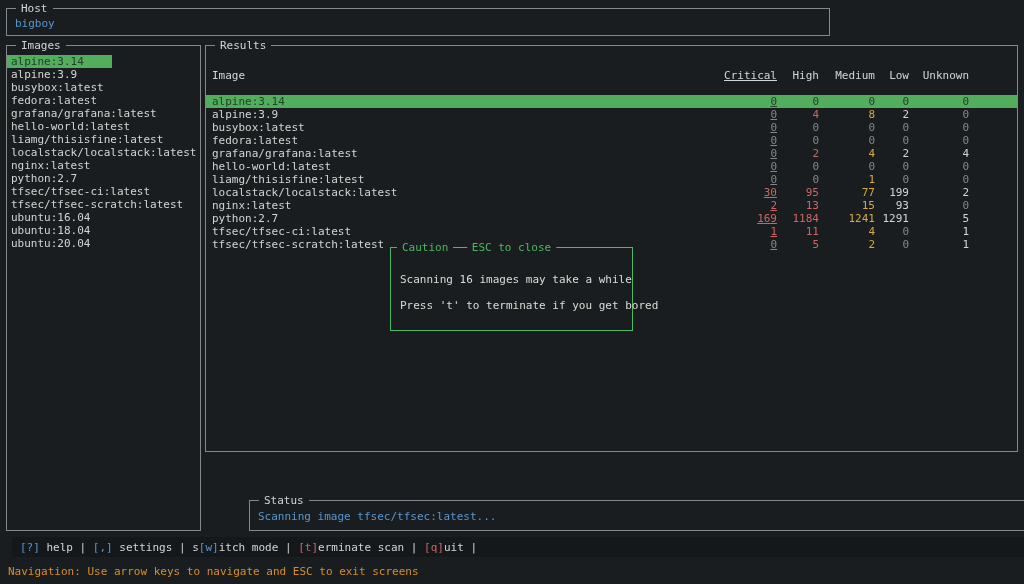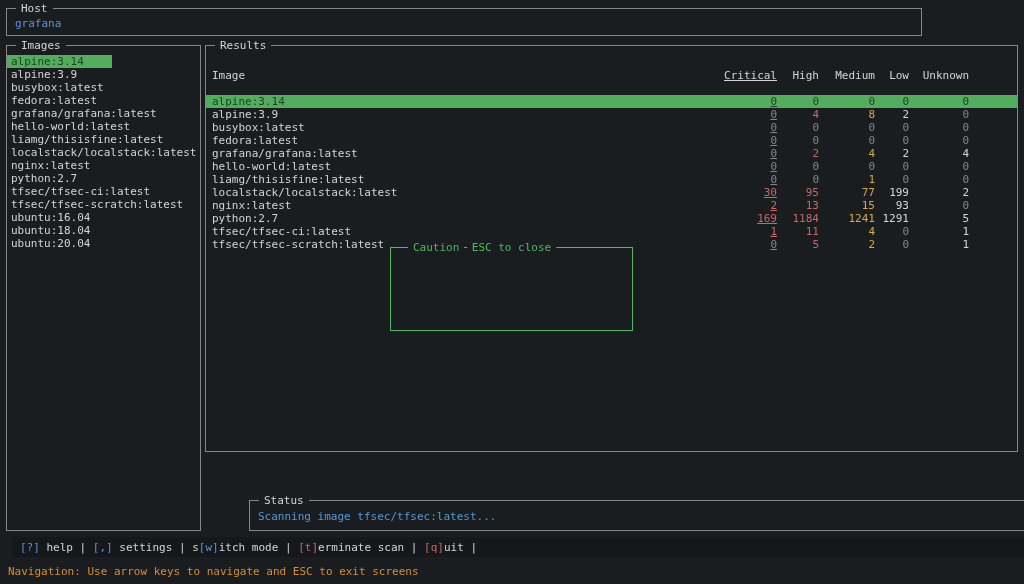--- a/index.html
+++ b/index.html
@@ -27,21 +27,21 @@
   }
   .screen{position:absolute;inset:0;}
 
   .panel{position:absolute;border:1px solid var(--border);}
   .panel-title{
     position:absolute;top:-7px;left:9px;
     background:var(--bg);padding:0 5px;
     color:var(--text);line-height:13px;white-space:pre;
   }
 
-  .host-panel{left:6px;top:8px;width:916px;height:28px;}
+  .host-panel{left:6px;top:8px;width:824px;height:28px;}
   .host-value{padding:8px 0 0 8px;}
 
   .images-panel{left:6px;top:45px;width:195px;height:486px;}
   .images-list{padding-top:9px;}
   .list-item{height:13px;line-height:13px;padding-left:4px;white-space:pre;}
   .list-item.selected{
     background:var(--sel-bg);color:var(--sel-text);
     width:fit-content;padding-right:28px;
   }
 
@@ -67,21 +67,21 @@
   .zero{color:var(--muted);}
   .result-row.selected{background:var(--sel-bg);}
   .result-row.selected .col-image,
   .result-row.selected .col-num{color:var(--sel-text);}
 
   .caution-dialog{
     position:absolute;left:390px;top:247px;width:243px;height:84px;
     border:1px solid var(--green);background:var(--bg);z-index:5;
   }
   .dialog-title{
-    position:absolute;top:-7px;left:17px;background:var(--bg);
+    position:absolute;top:-7px;left:6px;background:var(--bg);
     padding:0 5px;color:var(--green);line-height:13px;white-space:pre;
   }
   .dialog-close-hint{
     position:absolute;top:-7px;left:50%;transform:translateX(-50%);
     background:var(--bg);padding:0 5px;color:var(--green);line-height:13px;white-space:pre;
   }
   .dialog-body{padding:19px 9px 0;}
   .dialog-line{line-height:26px;color:#d8ded8;white-space:pre;}
 
   .status-panel{left:205px;top:500px;width:813px;height:31px;margin-left:44px;}
@@ -102,21 +102,21 @@
     color:var(--orange);white-space:pre;
   }
 </style>
 </head>
 <body>
 
 <div class="screen">
 
   <div class="panel host-panel">
     <span class="panel-title">Host</span>
-    <div class="host-value blue">grafana</div>
+    <div class="host-value blue">bigboy</div>
   </div>
 
   <div class="panel images-panel">
     <span class="panel-title">Images</span>
     <div class="images-list">
         <div class="list-item selected"><span>alpine:3.14</span></div>
         <div class="list-item"><span>alpine:3.9</span></div>
         <div class="list-item"><span>busybox:latest</span></div>
         <div class="list-item"><span>fedora:latest</span></div>
         <div class="list-item"><span>grafana/grafana:latest</span></div>
@@ -155,20 +155,24 @@
         <div class="result-row"><span class="col-image">nginx:latest</span><span class="col-num col-critical sev-critical">2</span><span class="col-num col-high sev-high">13</span><span class="col-num col-medium sev-medium">15</span><span class="col-num col-low sev-low">93</span><span class="col-num col-unknown zero">0</span></div>
         <div class="result-row"><span class="col-image">python:2.7</span><span class="col-num col-critical sev-critical">169</span><span class="col-num col-high sev-high">1184</span><span class="col-num col-medium sev-medium">1241</span><span class="col-num col-low sev-low">1291</span><span class="col-num col-unknown sev-unknown">5</span></div>
         <div class="result-row"><span class="col-image">tfsec/tfsec-ci:latest</span><span class="col-num col-critical sev-critical">1</span><span class="col-num col-high sev-high">11</span><span class="col-num col-medium sev-medium">4</span><span class="col-num col-low zero">0</span><span class="col-num col-unknown sev-unknown">1</span></div>
         <div class="result-row"><span class="col-image">tfsec/tfsec-scratch:latest</span><span class="col-num col-critical zero">0</span><span class="col-num col-high sev-high">5</span><span class="col-num col-medium sev-medium">2</span><span class="col-num col-low zero">0</span><span class="col-num col-unknown sev-unknown">1</span></div>
       </div>
   </div>
 
   <div class="caution-dialog">
     <span class="dialog-title">Caution</span>
     <span class="dialog-close-hint">ESC to close</span>
+    <div class="dialog-body">
+      <div class="dialog-line">Scanning 16 images may take a while</div>
+      <div class="dialog-line">Press 't' to terminate if you get bored</div>
+    </div>
   </div>
 
   <div class="panel status-panel">
     <span class="panel-title">Status</span>
     <div class="status-value blue">Scanning image tfsec/tfsec:latest...</div>
   </div>
 
   <div class="help-bar"><span class="help-seg c-blue">[?]</span><span class="help-seg c-default"> help | </span><span class="help-seg c-blue">[,]</span><span class="help-seg c-default"> settings | s</span><span class="help-seg c-blue">[w]</span><span class="help-seg c-default">itch mode | </span><span class="help-seg c-red">[t]</span><span class="help-seg c-default">erminate scan | </span><span class="help-seg c-red">[q]</span><span class="help-seg c-default">uit |</span></div>
 
   <div class="nav-hint">Navigation: Use arrow keys to navigate and ESC to exit screens</div>

